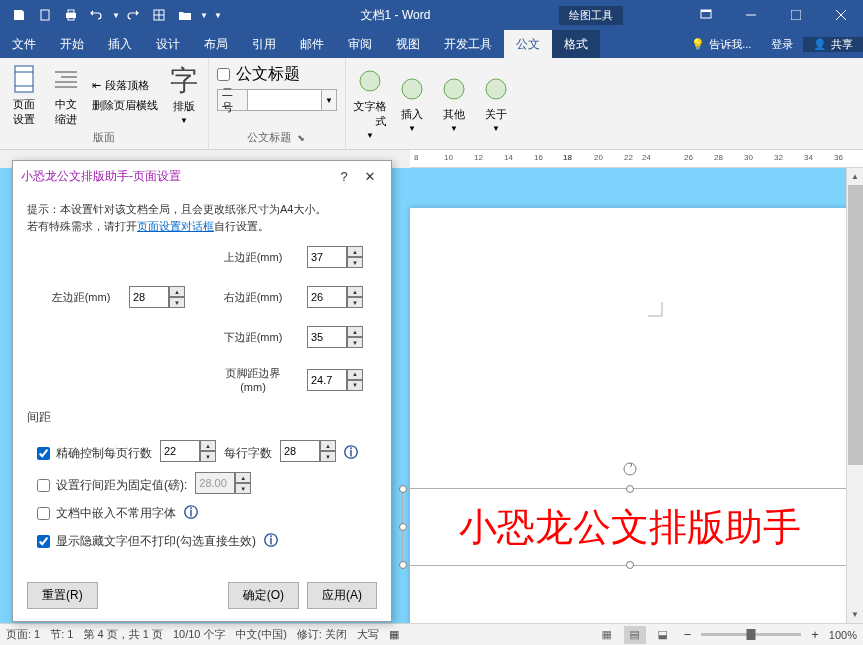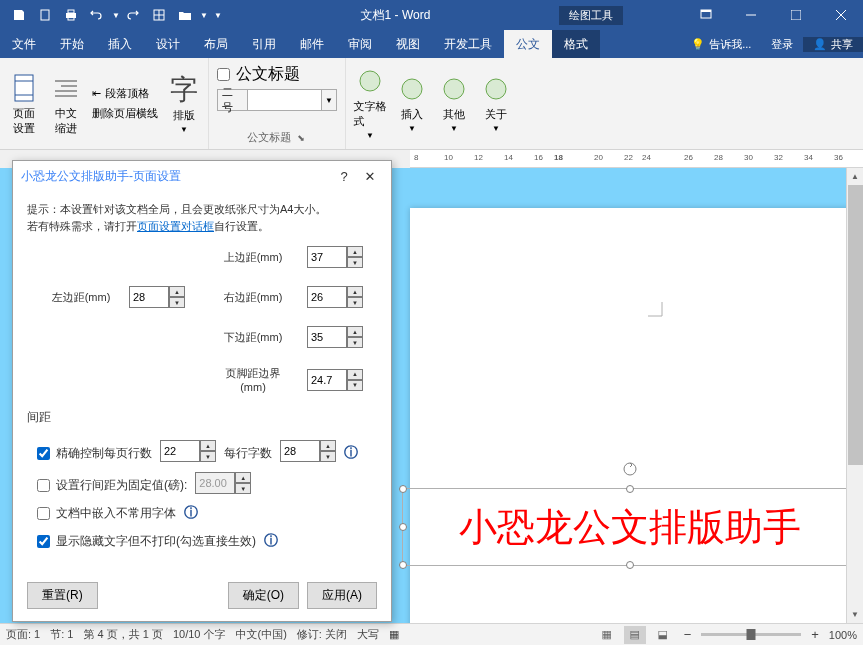--- a/index.html
+++ b/index.html
@@ -45,21 +45,21 @@
 .doc-page { background: #fff; position: absolute; left: 410px; top: 40px; width: 440px; height: 560px; box-shadow: 0 0 6px rgba(0,0,0,0.2); }
 .text-box { position: absolute; left: -8px; top: 280px; width: 456px; height: 78px; border: 1px solid #b0b0b0; display: flex; align-items: center; justify-content: center; }
 .text-box-handle { position: absolute; width: 8px; height: 8px; background: #fff; border: 1px solid #7f7f7f; border-radius: 50%; }
 .text-box-text { color: #ff0000; font-size: 38px; font-weight: 400; white-space: nowrap; font-family: "SimSun", serif; }
 .rotate-handle { position: absolute; top: -28px; left: 50%; transform: translateX(-50%); }
 .corner-mark { position: absolute; left: 238px; top: 90px; }
 
 
 .dialog { position: absolute; left: 12px; top: 160px; width: 380px; height: 462px; background: #fff; border: 1px solid #9e9e9e; box-shadow: 2px 2px 8px rgba(0,0,0,0.25); font-size: 12px; z-index: 100; }
 .dlg-titlebar { height: 30px; display: flex; align-items: center; padding: 0 8px; background: #fff; }
-.dlg-title { flex: 1; font-size: 12px; color: #3b82f6; }
+.dlg-title { flex: 1; font-size: 12px; color: #a21caf; }
 .dlg-title-btn { width: 26px; height: 22px; display: flex; align-items: center; justify-content: center; cursor: pointer; font-size: 13px; color: #333; font-family: Arial; }
 .dlg-body { padding: 10px 14px; color: #333; }
 .hint { font-size: 11px; line-height: 1.5; margin-bottom: 12px; }
 .hint a { color: #0066cc; text-decoration: underline; cursor: pointer; }
 .group-box { margin-bottom: 16px; }
 .group-title { font-size: 12px; color: #333; margin-bottom: 14px; }
 .margin-grid { display: grid; grid-template-columns: auto 70px auto 70px; gap: 18px 14px; align-items: center; justify-content: start; padding-left: 20px; }
 .margin-label { font-size: 11px; text-align: center; min-width: 68px; }
 .spinner { display: flex; width: 56px; }
 .spinner input { width: 40px; height: 22px; border: 1px solid #7a7a7a; font-size: 11px; padding: 0 3px; }
@@ -222,20 +222,23 @@
         <div class="ribbon-small-btn">
             <span>删除页眉横线</span>
           </div>
       </div>
       <div class="ribbon-big-btn">
         <div class="ribbon-icon-lg" style="font-size:28px;color:#444">字</div>
         <span>排版</span>
           <span style="font-size:8px">▼</span>
       </div>
     </div>
+    <div class="ribbon-group-label">
+        <span>版面</span>
+      </div>
   </div>
 
   <div class="ribbon-group">
     <div class="ribbon-group-content" style="flex-direction:column;align-items:flex-start;gap:4px;padding:4px">
       <label class="checkbox">
           <input type="checkbox" style="">
           <span>公文标题</span>
         </label>
       <div class="combo">
         <div style="width:30px;font-size:11px;height:22px;border:1px solid #ababab;border-right:none;display:flex;align-items:center;padding:0 4px">二号</div>
@@ -250,21 +253,21 @@
   </div>
 
   <div class="ribbon-group" style="border-right:none">
     <div class="ribbon-group-content">
       <div class="ribbon-big-btn">
         <div class="ribbon-icon-lg">
             <svg width="24" height="24">
               <circle cx="12" cy="12" r="10" fill="#d9ead3" stroke="#6aa84f"></circle>
             </svg>
           </div>
-        <span style="white-space:pre-line;text-align:left">文字格
+        <span style="white-space:pre-line;text-align:right">文字格
 式</span>
           <span style="font-size:8px">▼</span>
       </div>
       <div class="ribbon-big-btn">
         <div class="ribbon-icon-lg">
             <svg width="24" height="24">
               <circle cx="12" cy="12" r="10" fill="#d9ead3" stroke="#6aa84f"></circle>
             </svg>
           </div>
         <span>插入</span>
@@ -297,21 +300,21 @@
     <div class="ruler-tick" style="left: 4px;">8</div>
     <div class="ruler-tick" style="left: 19px;"></div>
     <div class="ruler-tick" style="left: 34px;">10</div>
     <div class="ruler-tick" style="left: 49px;"></div>
     <div class="ruler-tick" style="left: 64px;">12</div>
     <div class="ruler-tick" style="left: 79px;"></div>
     <div class="ruler-tick" style="left: 94px;">14</div>
     <div class="ruler-tick" style="left: 109px;"></div>
     <div class="ruler-tick" style="left: 124px;">16</div>
     <div class="ruler-tick" style="left: 139px;"></div>
-    <div class="ruler-tick" style="left: 144px; font-weight: bold;">18</div>
+    <div class="ruler-tick" style="left: 153px; font-weight: bold;">18</div>
     <div class="ruler-tick" style="left: 169px;"></div>
     <div class="ruler-tick" style="left: 184px;">20</div>
     <div class="ruler-tick" style="left: 199px;"></div>
     <div class="ruler-tick" style="left: 214px;">22</div>
     <div class="ruler-tick" style="left: 229px;"></div>
     <div class="ruler-tick" style="left: 232px;">24</div>
     <div class="ruler-tick" style="left: 259px;"></div>
     <div class="ruler-tick" style="left: 274px;">26</div>
     <div class="ruler-tick" style="left: 289px;"></div>
     <div class="ruler-tick" style="left: 304px;">28</div>

